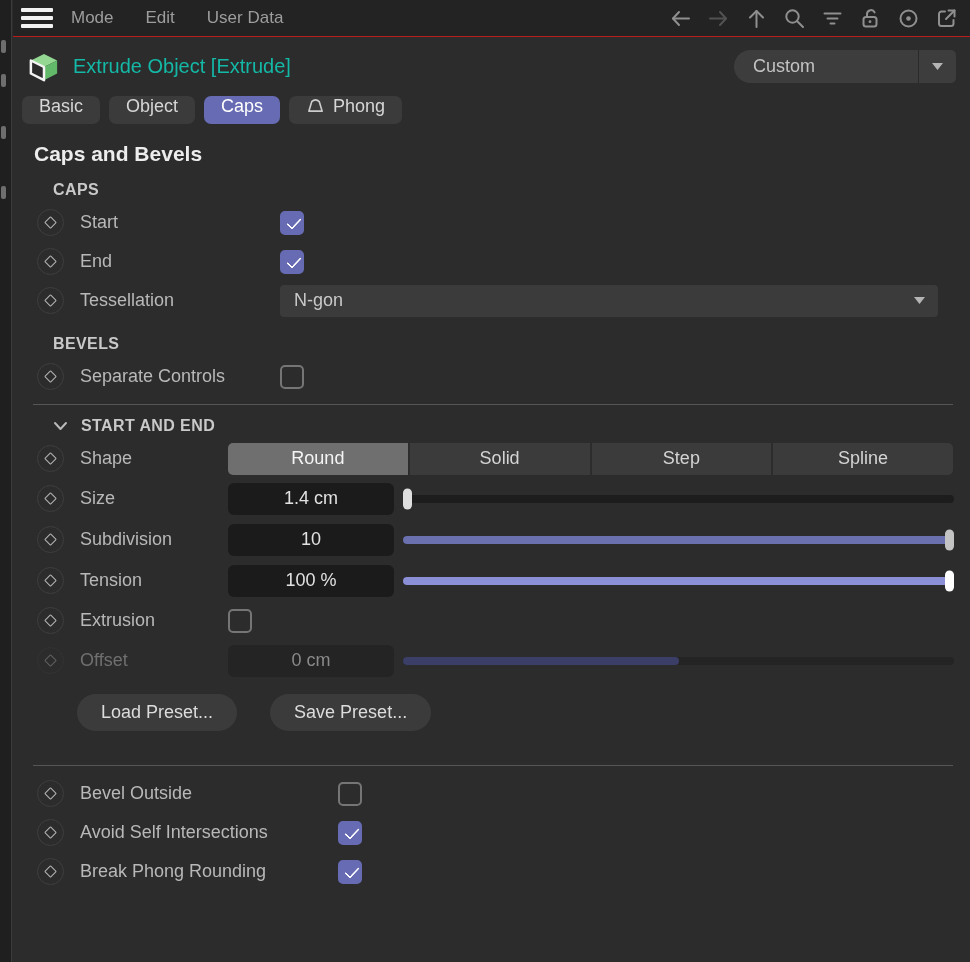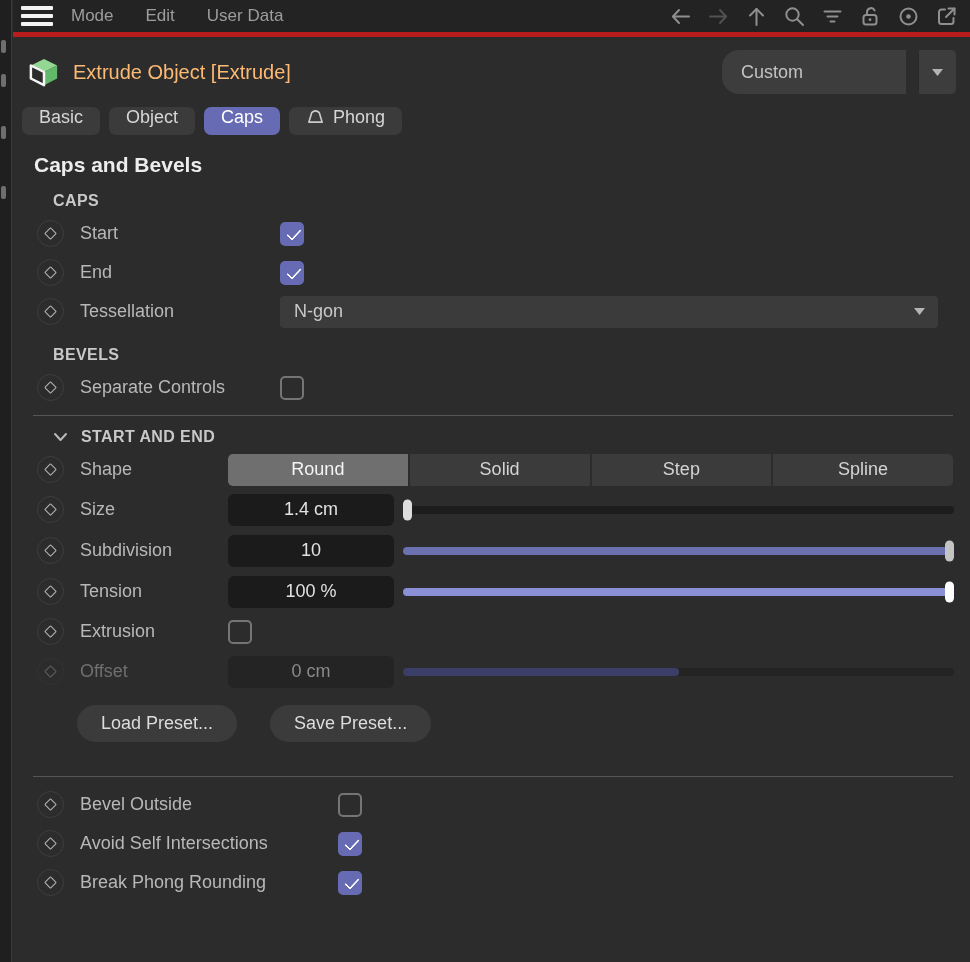--- a/index.html
+++ b/index.html
@@ -17,35 +17,35 @@
     background: #1f1f1f; border-right: 1px solid #3a3a3a; z-index: 5;
   }
   .edge-strip .notch {
     position: absolute; left: 1px; width: 5px; height: 13px;
     background: #6e6e6e; border-radius: 2px;
   }
   .main { margin-left: 13px; }
 
   
   .topbar {
-    height: 37px; background: #232323; border-bottom: 5px solid #b91c1c;
+    height: 37px; background: #232323; border-bottom: 1px solid #b91c1c;
     display: flex; align-items: center; padding: 0 12px 0 8px;
   }
   .hamburger { width: 32px; display: flex; flex-direction: column; gap: 4px; cursor: pointer; margin-right: 18px; }
   .hamburger span { display: block; height: 4px; background: #f2f2f2; border-radius: 1px; }
   .menu-label { color: #9d9d9d; font-size: 17px; margin-right: 32px; cursor: pointer; }
   .topbar-icons { margin-left: auto; display: flex; align-items: center; gap: 15px; }
   .tb-icon { width: 23px; height: 23px; color: #8f8f8f; cursor: pointer; display: block; }
   .tb-icon.disabled { color: #525252; }
 
   
   .obj-header { display: flex; align-items: center; margin: 13px 14px 0 16px; }
   .obj-icon { width: 30px; height: 30px; }
-  .obj-title { margin-left: 14px; font-size: 20px; color: #fdba74; }
-  .preset-select { margin-left: auto; display: flex; height: 44px; cursor: pointer; gap: 12px; }
+  .obj-title { margin-left: 14px; font-size: 20px; color: #14b8a6; }
+  .preset-select { margin-left: auto; display: flex; height: 33px; cursor: pointer; }
   .preset-main {
     width: 184px; background: #3d3d3d; border-radius: 17px 0 0 17px;
     display: flex; align-items: center; padding-left: 19px;
     font-size: 18px; color: #c3c3c3;
   }
   .preset-arrow {
     width: 38px; background: #3d3d3d; border-radius: 0 5px 5px 0;
     border-left: 1px solid #2a2a2a; display: flex; align-items: center; justify-content: center;
   }
   .caret-down { width: 11px; height: 7px; }

